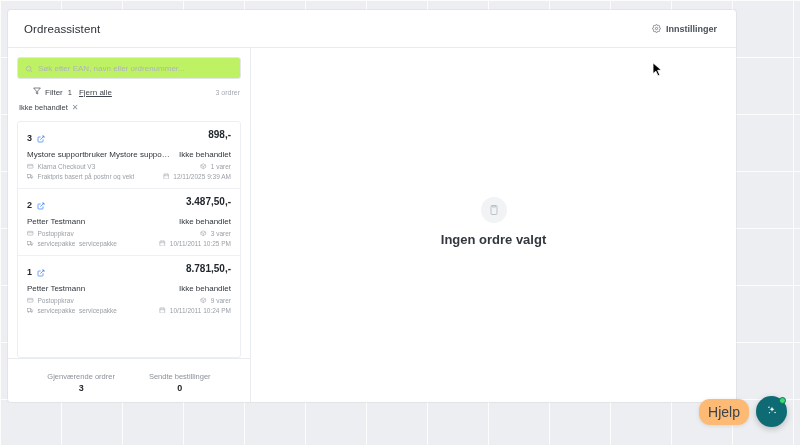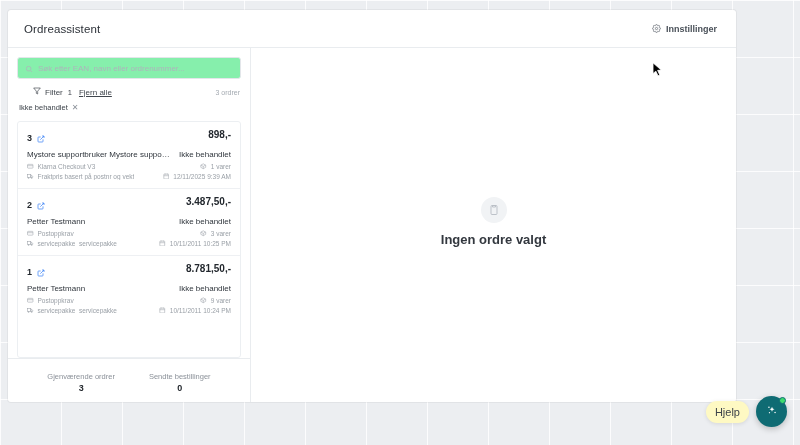--- a/index.html
+++ b/index.html
@@ -88,21 +88,21 @@
   
   .search-wrap { padding: 9px 9px 0 9px; }
   .search-box {
     height: 22px;
     border: 1px solid #e3e6ea;
     border-radius: 3px;
     display: flex;
     align-items: center;
     gap: 5px;
     padding: 0 7px;
-    background: #86efac;
+    background: #bef264;
   }
   .search-box input {
     border: 0;
     outline: 0;
     flex: 1;
     font-family: inherit;
     font-size: 8px;
     color: #3d434a;
     background: transparent;
   }
@@ -278,23 +278,23 @@
   
   .help-widget {
     position: absolute;
     right: 13px;
     bottom: 18px;
     display: flex;
     align-items: center;
     gap: 7px;
   }
   .help-label {
-    background: #fef9c3;
+    background: #fdba74;
     color: #3d434a;
-    font-size: 11px;
+    font-size: 14px;
     padding: 5px 9px;
     border-radius: 11px;
     box-shadow: 0 1px 4px rgba(0,0,0,.10);
     cursor: pointer;
   }
   .help-fab {
     position: relative;
     width: 31px;
     height: 31px;
     border-radius: 50%;

